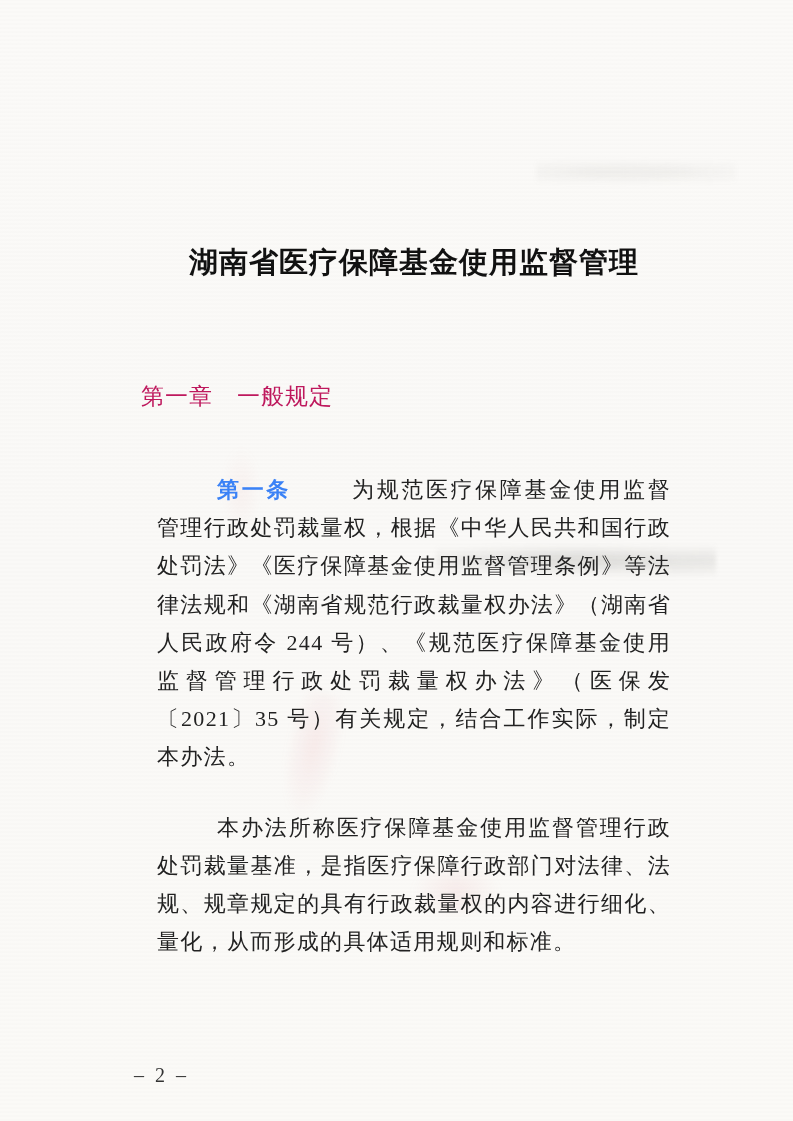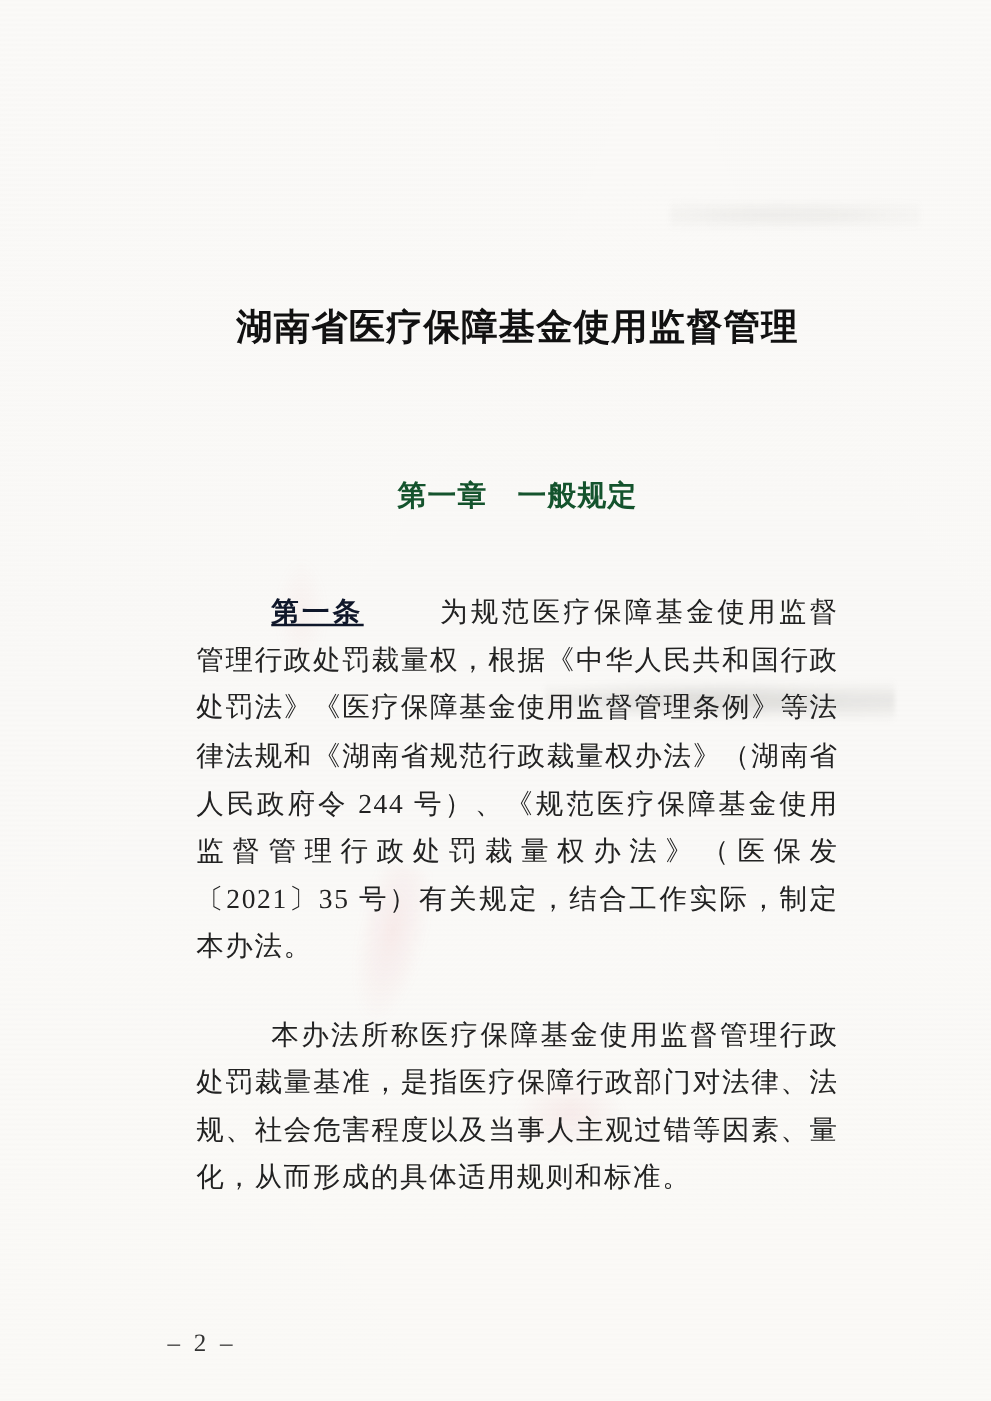--- a/index.html
+++ b/index.html
@@ -36,48 +36,46 @@
     text-align: center;
     font-size: 29px;
     font-weight: 700;
     line-height: 45px;
     letter-spacing: 1px;
     color: #111;
   }
 
   .chapter-heading {
     margin-top: 49px;
-    text-align: center;
     font-size: 23px;
-    font-weight: 700;
+    font-weight: 400;
     line-height: 30px;
     letter-spacing: 1px;
-    color: #14532d;
+    color: #be185d;
   }
 
   .doc-body {
     margin-top: 11px;
     font-size: 22px;
     line-height: 38.2px;
     letter-spacing: 1.3px;
     text-align: justify;
     text-justify: inter-ideograph;
     color: #222;
   }
 
   .para {
     text-indent: 2em;
     margin: 0;
   }
 
   .para .lead {
     font-weight: 700;
     margin-right: 0.95em;
-    color: #0f172a;
-    text-decoration: underline;
+    color: #3b82f6;
   }
 
   .para .lead:empty {
     display: none;
   }
 
   .page-number {
     position: absolute;
     left: 102px;
     top: 1032px;
@@ -146,21 +144,21 @@
     <div class="doc-body">
 
       <p class="para">
         <span class="lead">第一条</span>
         <span>为规范医疗保障基金使用监督管理行政处罚裁量权，根据《中华人民共和国行政处罚法》《医疗保障基金使用监督管理条例》等法律法规和《湖南省规范行政裁量权办法》（湖南省人民政府令 244 号）、《规范医疗保障基金使用监督管理行政处罚裁量权办法》（医保发〔2021〕35 号）有关规定，结合工作实际，制定本办法。</span>
       </p>
 
 
       <p class="para">
         
-        <span>本办法所称医疗保障基金使用监督管理行政处罚裁量基准，是指医疗保障行政部门对法律、法规、社会危害程度以及当事人主观过错等因素、量化，从而形成的具体适用规则和标准。</span>
+        <span>本办法所称医疗保障基金使用监督管理行政处罚裁量基准，是指医疗保障行政部门对法律、法规、规章规定的具有行政裁量权的内容进行细化、量化，从而形成的具体适用规则和标准。</span>
       </p>
 
 
     </div>
   </div>
 
   <div class="page-number">– 2 –</div>
 
 </div>
 

